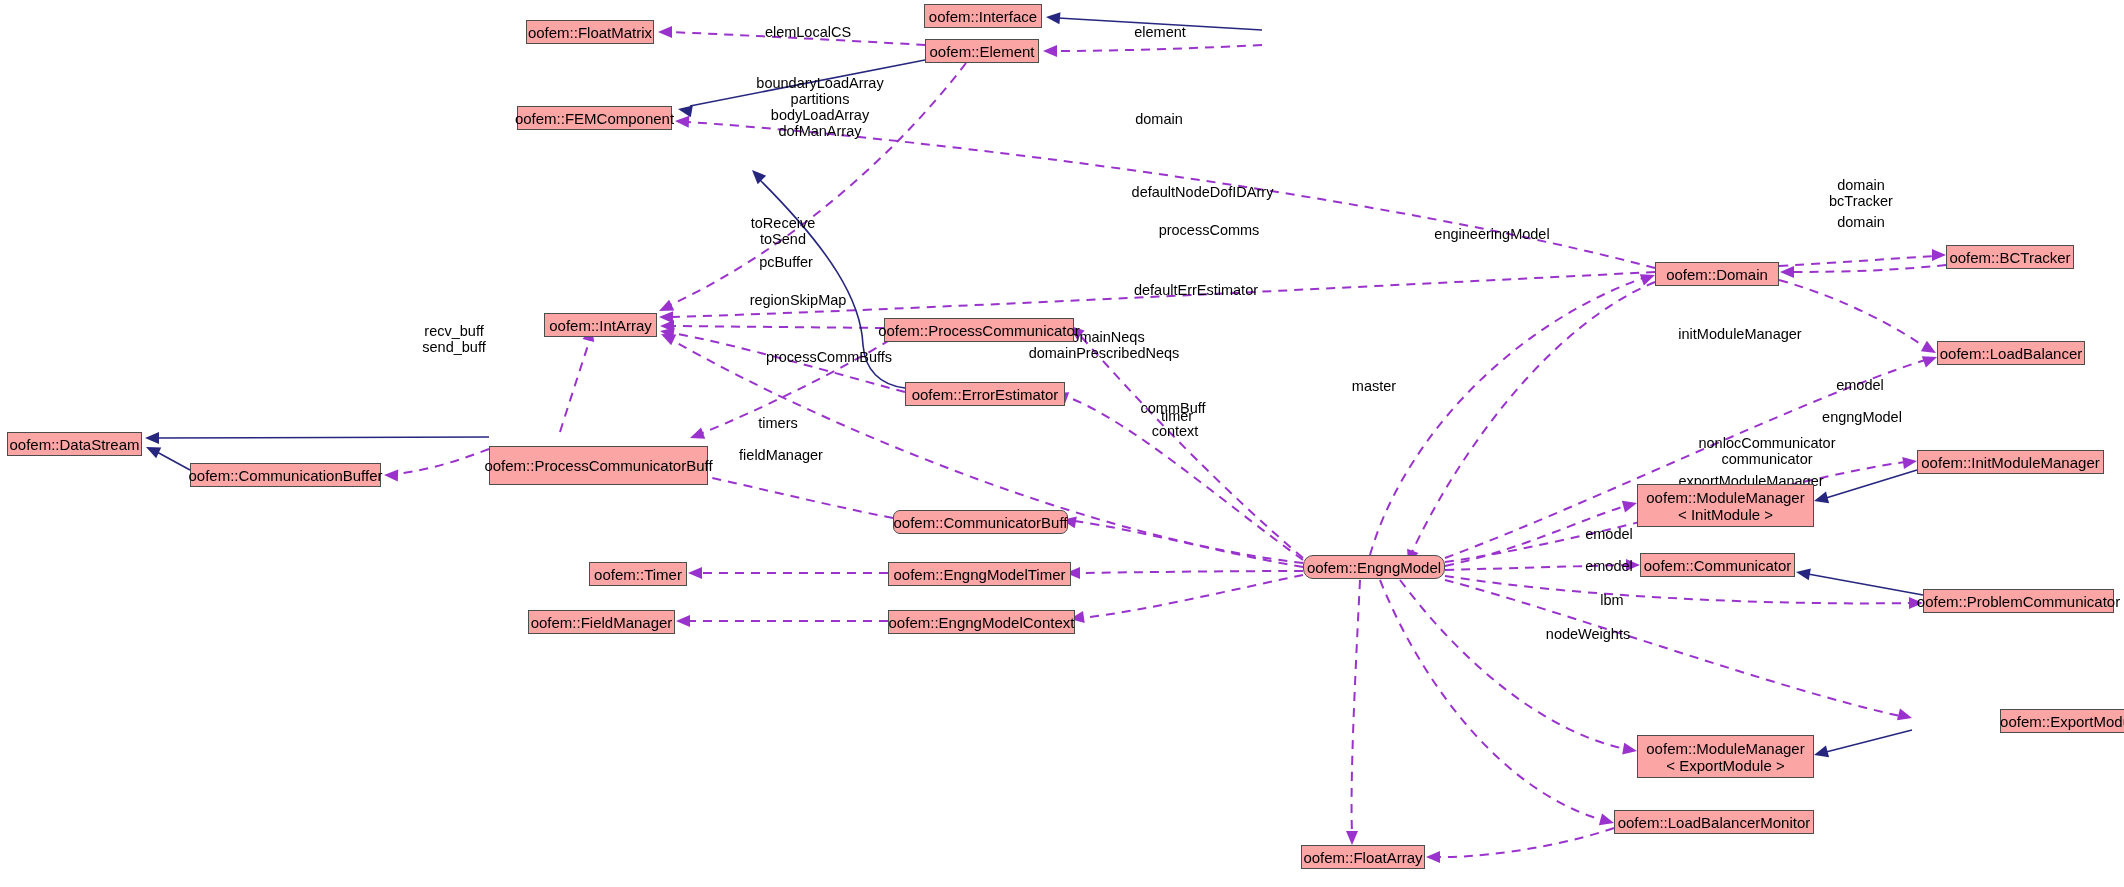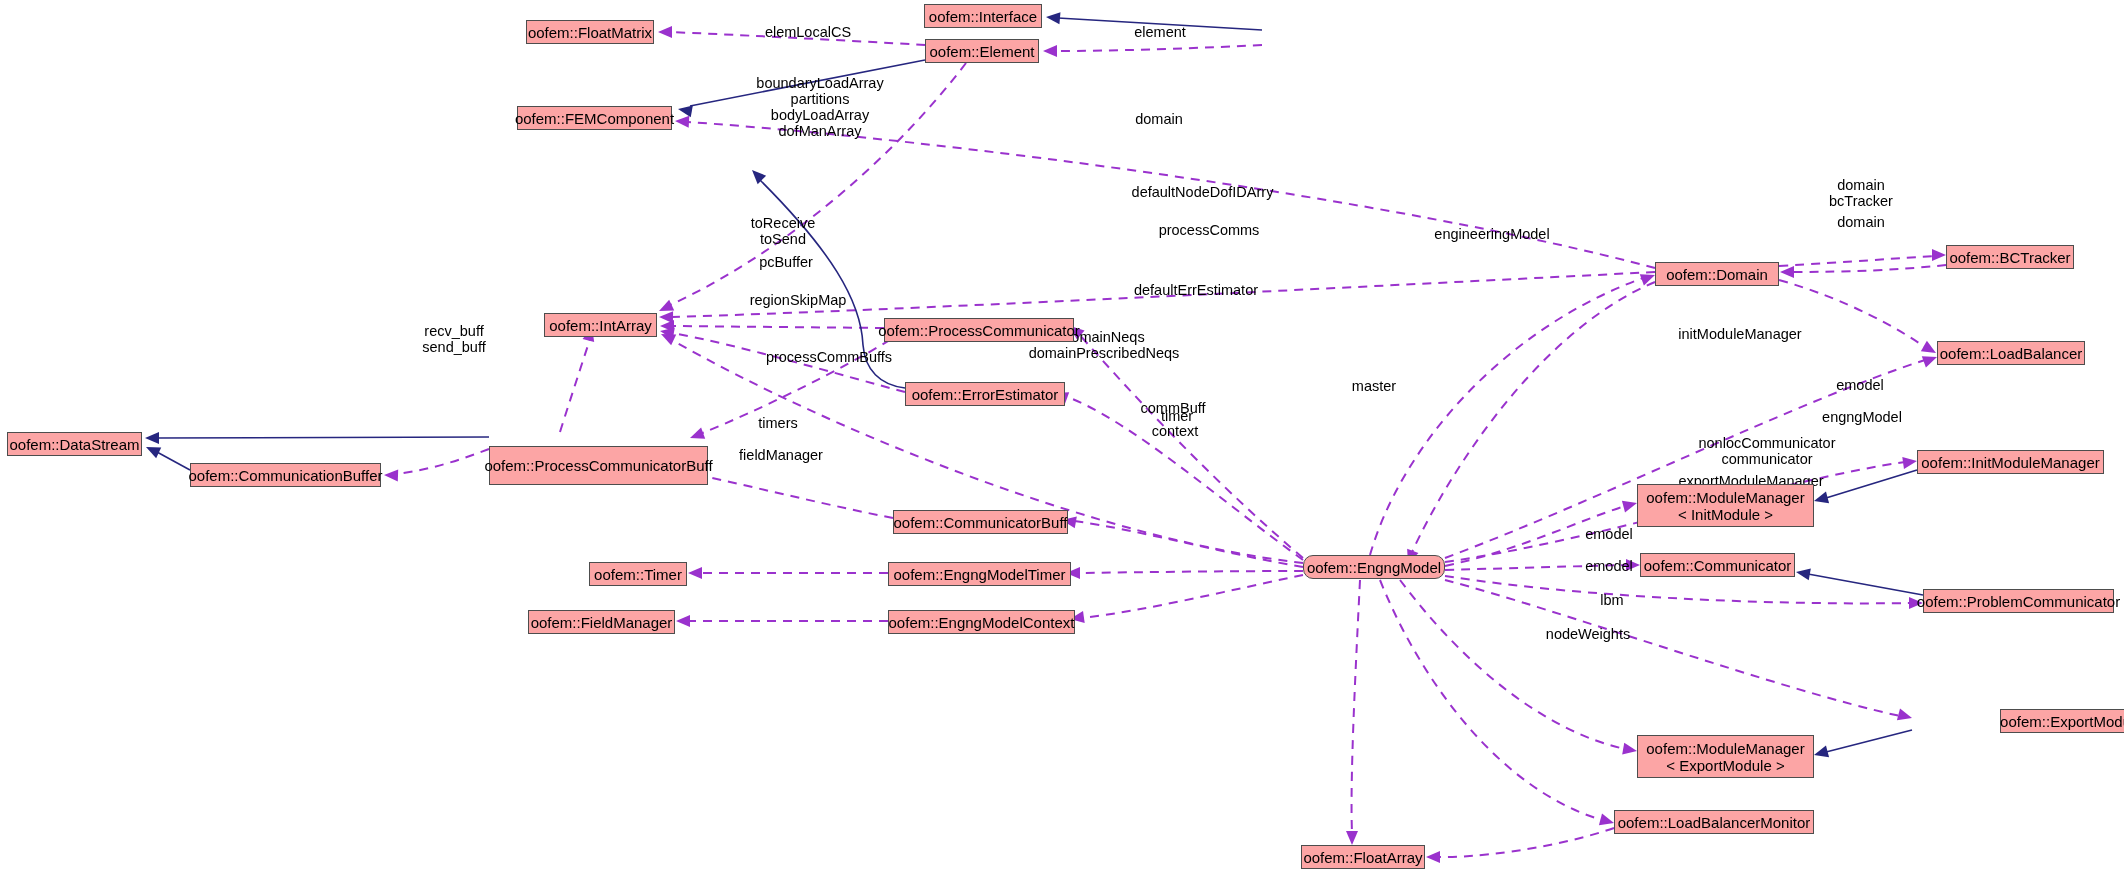--- a/index.html
+++ b/index.html
@@ -184,21 +184,21 @@
     <div class="node" style="left: 924px; top: 4px; width: 118px; height: 24px;">oofem::Interface</div>
     <div class="node" style="left: 925px; top: 39px; width: 114px; height: 24px;">oofem::Element</div>
     <div class="node" style="left: 526px; top: 20px; width: 128px; height: 24px;">oofem::FloatMatrix</div>
     <div class="node" style="left: 517px; top: 106px; width: 155px; height: 24px;">oofem::FEMComponent</div>
     <div class="node" style="left: 544px; top: 313px; width: 113px; height: 24px;">oofem::IntArray</div>
     <div class="node" style="left: 7px; top: 432px; width: 135px; height: 24px;">oofem::DataStream</div>
     <div class="node" style="left: 190px; top: 463px; width: 191px; height: 24px;">oofem::CommunicationBuffer</div>
     <div class="node" style="left: 489px; top: 432px; width: 219px; height: 39px; margin-top: 14px;">oofem::ProcessCommunicatorBuff</div>
     <div class="node" style="left: 884px; top: 318px; width: 190px; height: 24px;">oofem::ProcessCommunicator</div>
     <div class="node" style="left: 905px; top: 382px; width: 160px; height: 24px; text-align: center;">oofem::ErrorEstimator</div>
-    <div class="node" style="left: 893px; top: 510px; width: 175px; height: 24px;">oofem::CommunicatorBuff</div>
+    <div class="node" style="left: 893px; top: 510px; width: 175px; height: 24px; border-radius: 7px;">oofem::CommunicatorBuff</div>
     <div class="node" style="left: 589px; top: 562px; width: 98px; height: 24px;">oofem::Timer</div>
     <div class="node" style="left: 888px; top: 562px; width: 183px; height: 24px;">oofem::EngngModelTimer</div>
     <div class="node" style="left: 528px; top: 610px; width: 147px; height: 24px;">oofem::FieldManager</div>
     <div class="node" style="left: 888px; top: 610px; width: 187px; height: 24px;">oofem::EngngModelContext</div>
     <div class="node" style="left: 1303px; top: 555px; width: 142px; height: 24px; border-radius: 10px;">oofem::EngngModel</div>
     <div class="node" style="left: 1655px; top: 262px; width: 124px; height: 24px;">oofem::Domain</div>
     <div class="node" style="left: 1946px; top: 245px; width: 128px; height: 24px;">oofem::BCTracker</div>
     <div class="node" style="left: 1937px; top: 341px; width: 148px; height: 24px;">oofem::LoadBalancer</div>
     <div class="node" style="left: 1917px; top: 450px; width: 187px; height: 24px;">oofem::InitModuleManager</div>
     <div class="node" style="left: 1637px; top: 484px; width: 177px; height: 43px;">oofem::ModuleManager

